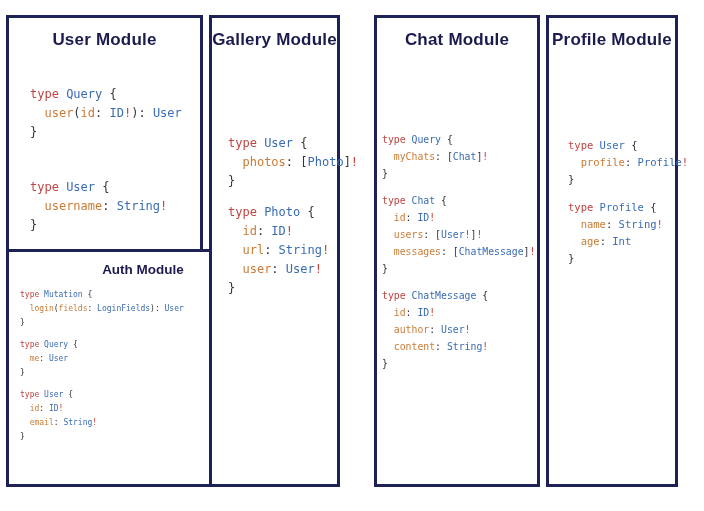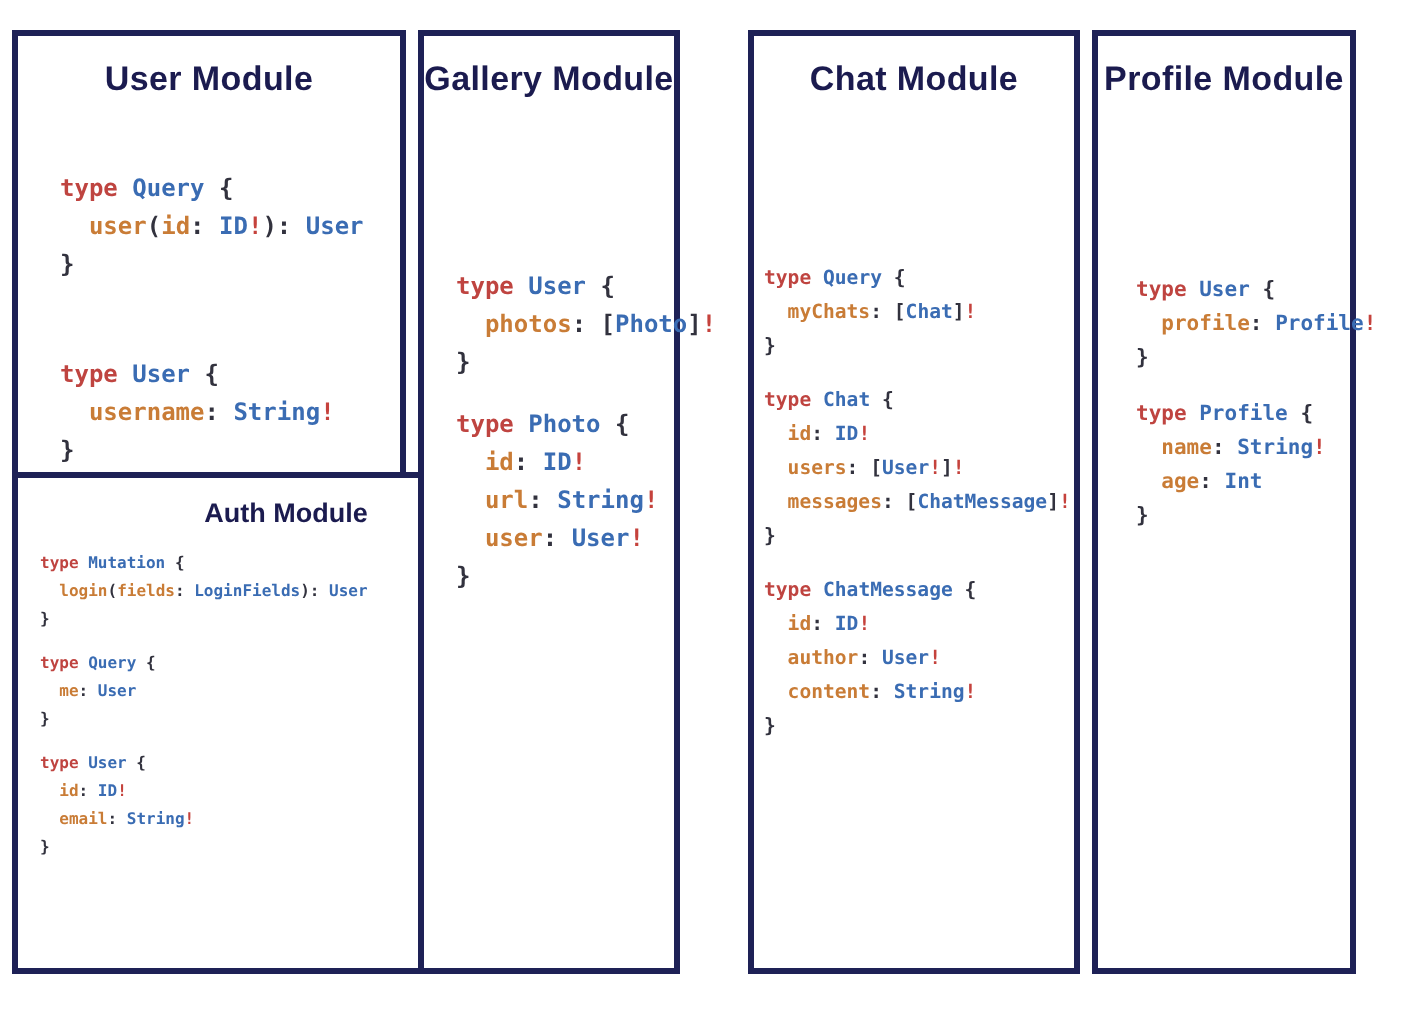--- a/index.html
+++ b/index.html
@@ -37,29 +37,28 @@
     font-size:17px;
     font-weight:bold;
     letter-spacing:.2px;
     color:var(--title-navy);
   }
   .code{
     position:absolute;
     font-family:"DejaVu Sans Mono","Liberation Mono",monospace;
     white-space:pre;
     text-align:left;
-    font-weight:bold;
   }
   .code-user   {left:21px;top:67px; font-size:12px;  line-height:19px;}
   .code-gallery{left:16px;top:116px;font-size:12px;  line-height:19px;}
   .code-chat   {left:5px; top:113px;font-size:9.8px; line-height:17px;}
   .code-profile{left:19px;top:119px;font-size:10.5px;line-height:17px;}
   .authbox{
     position:absolute;
-    left:-3px;bottom:-3px;top:218px;
+    left:-3px;bottom:-3px;top:231px;
     width:230px;
     background:var(--panel-bg);
     border:3px solid var(--border-navy);
     padding-left:44px;
   }
   .auth-title{
     margin-top:10px;
     text-align:center;
     font-size:13.5px;
     font-weight:bold;

